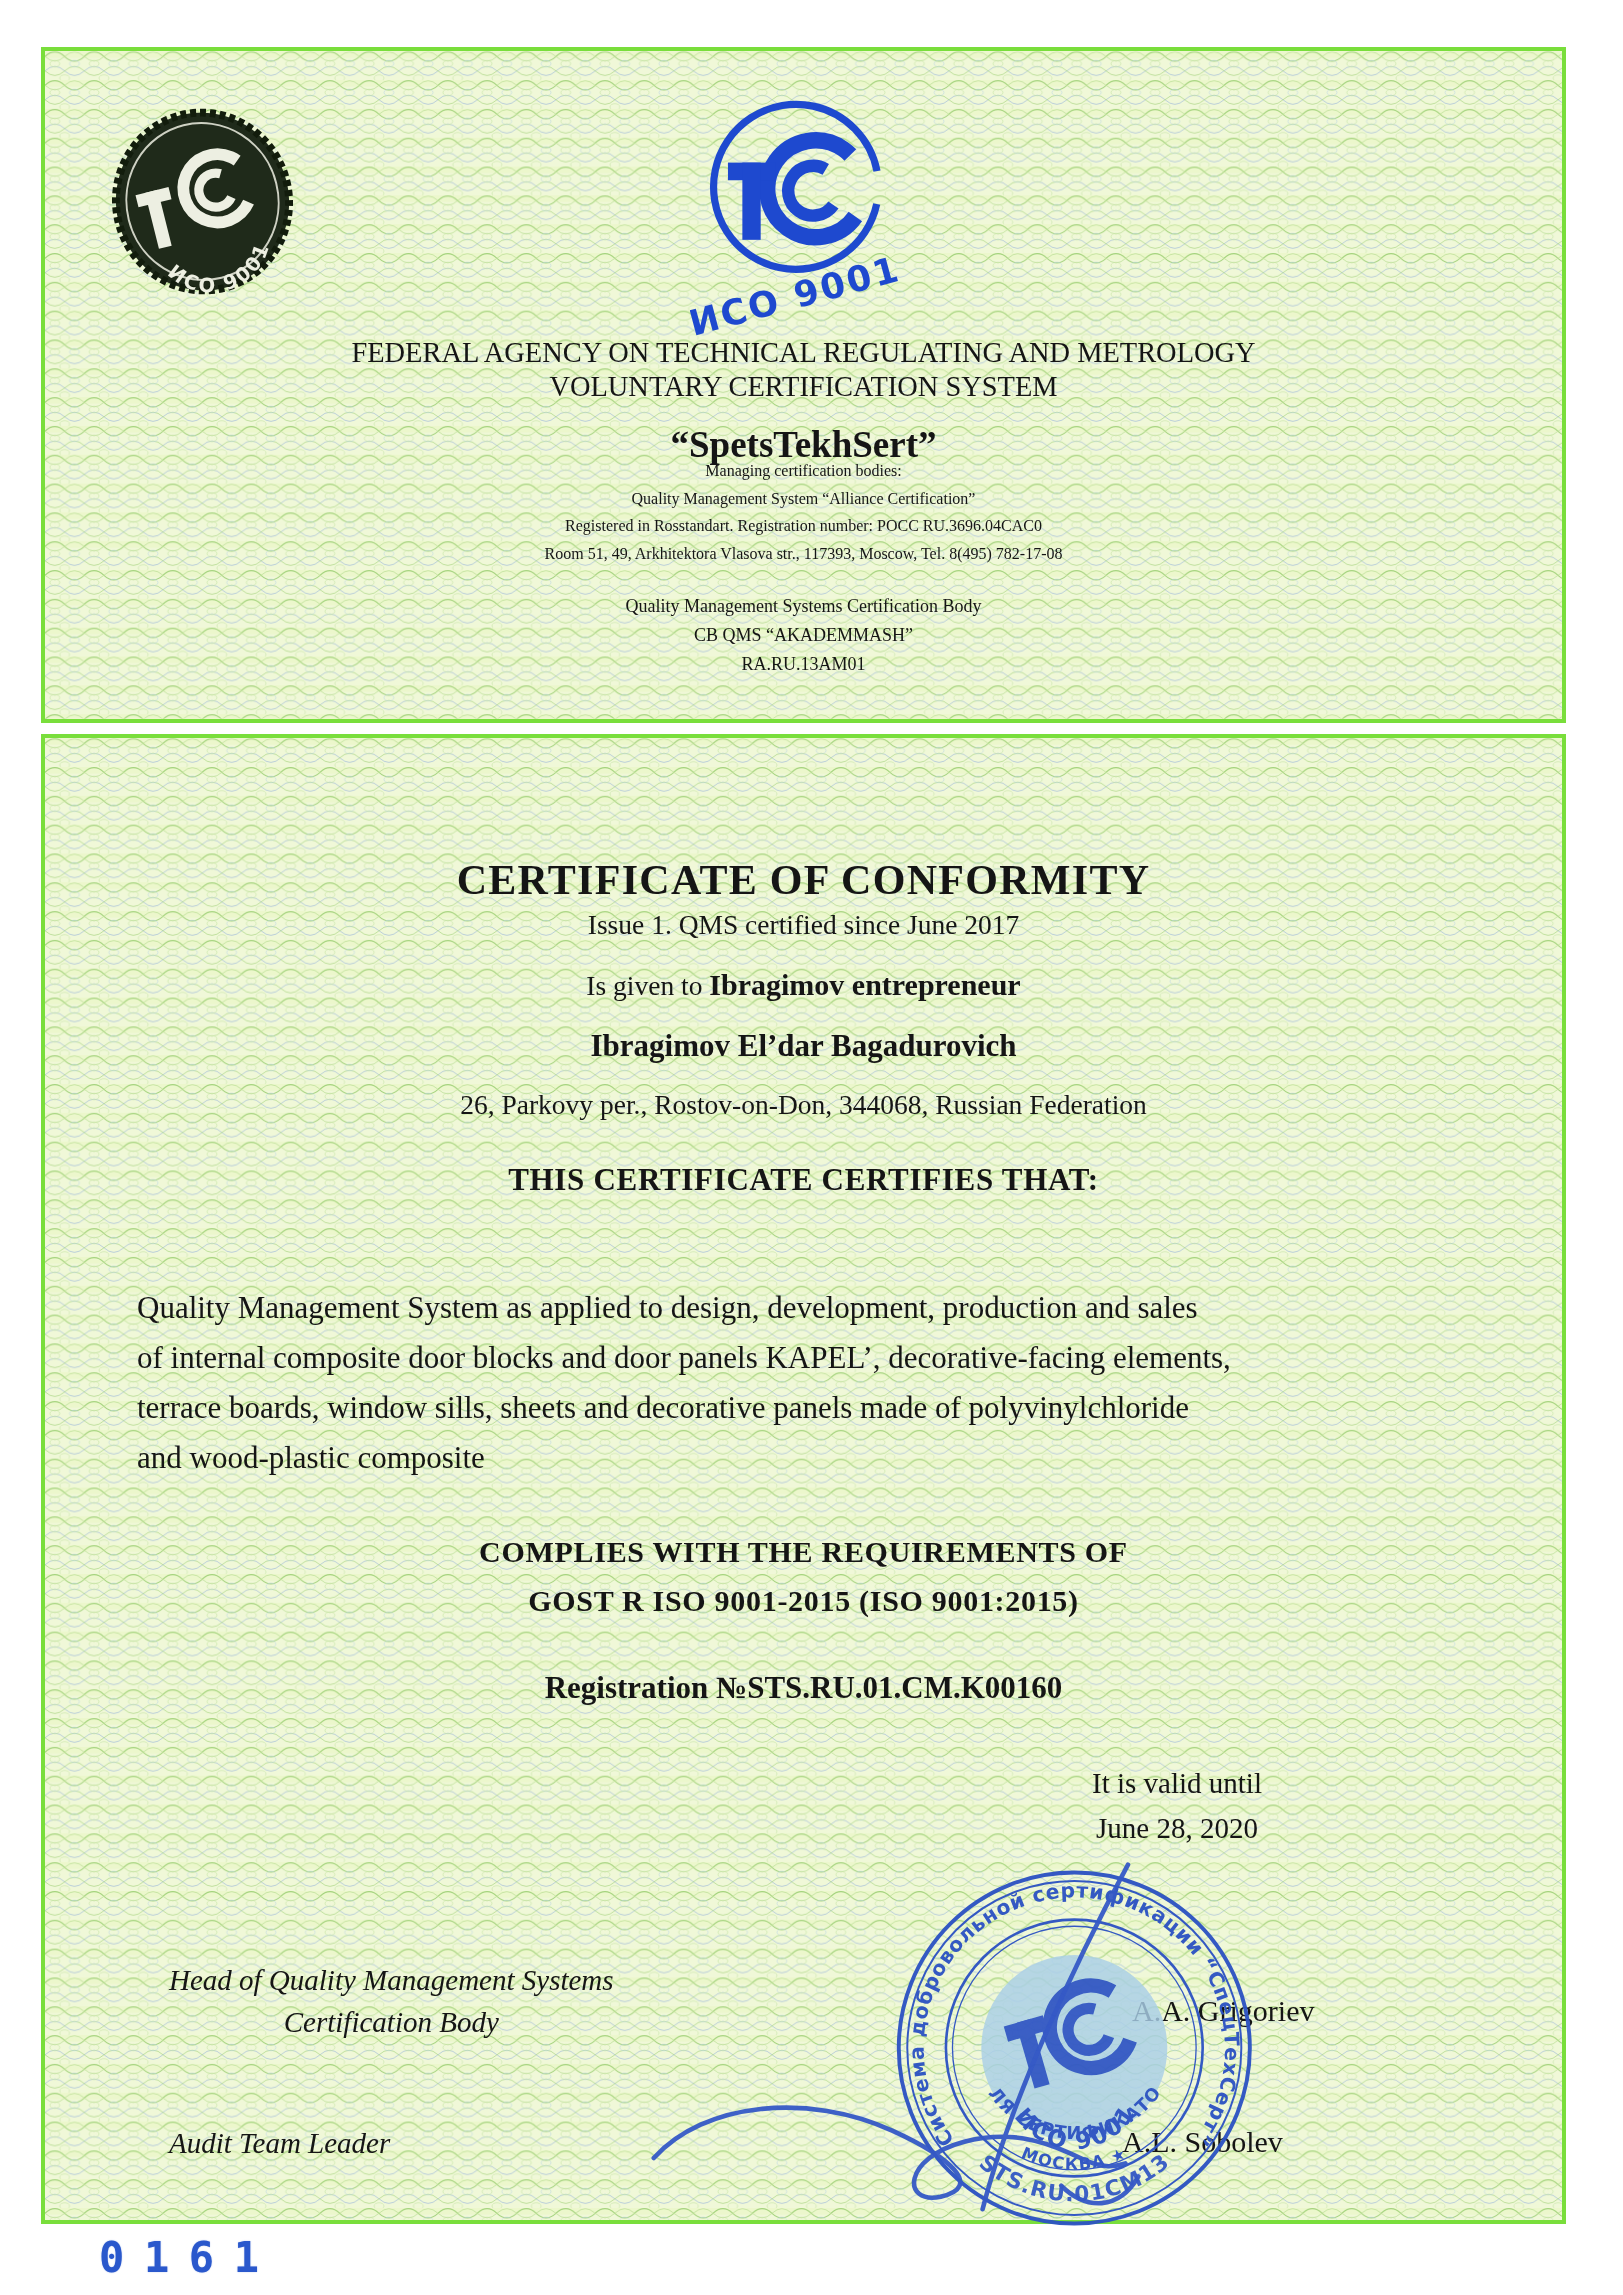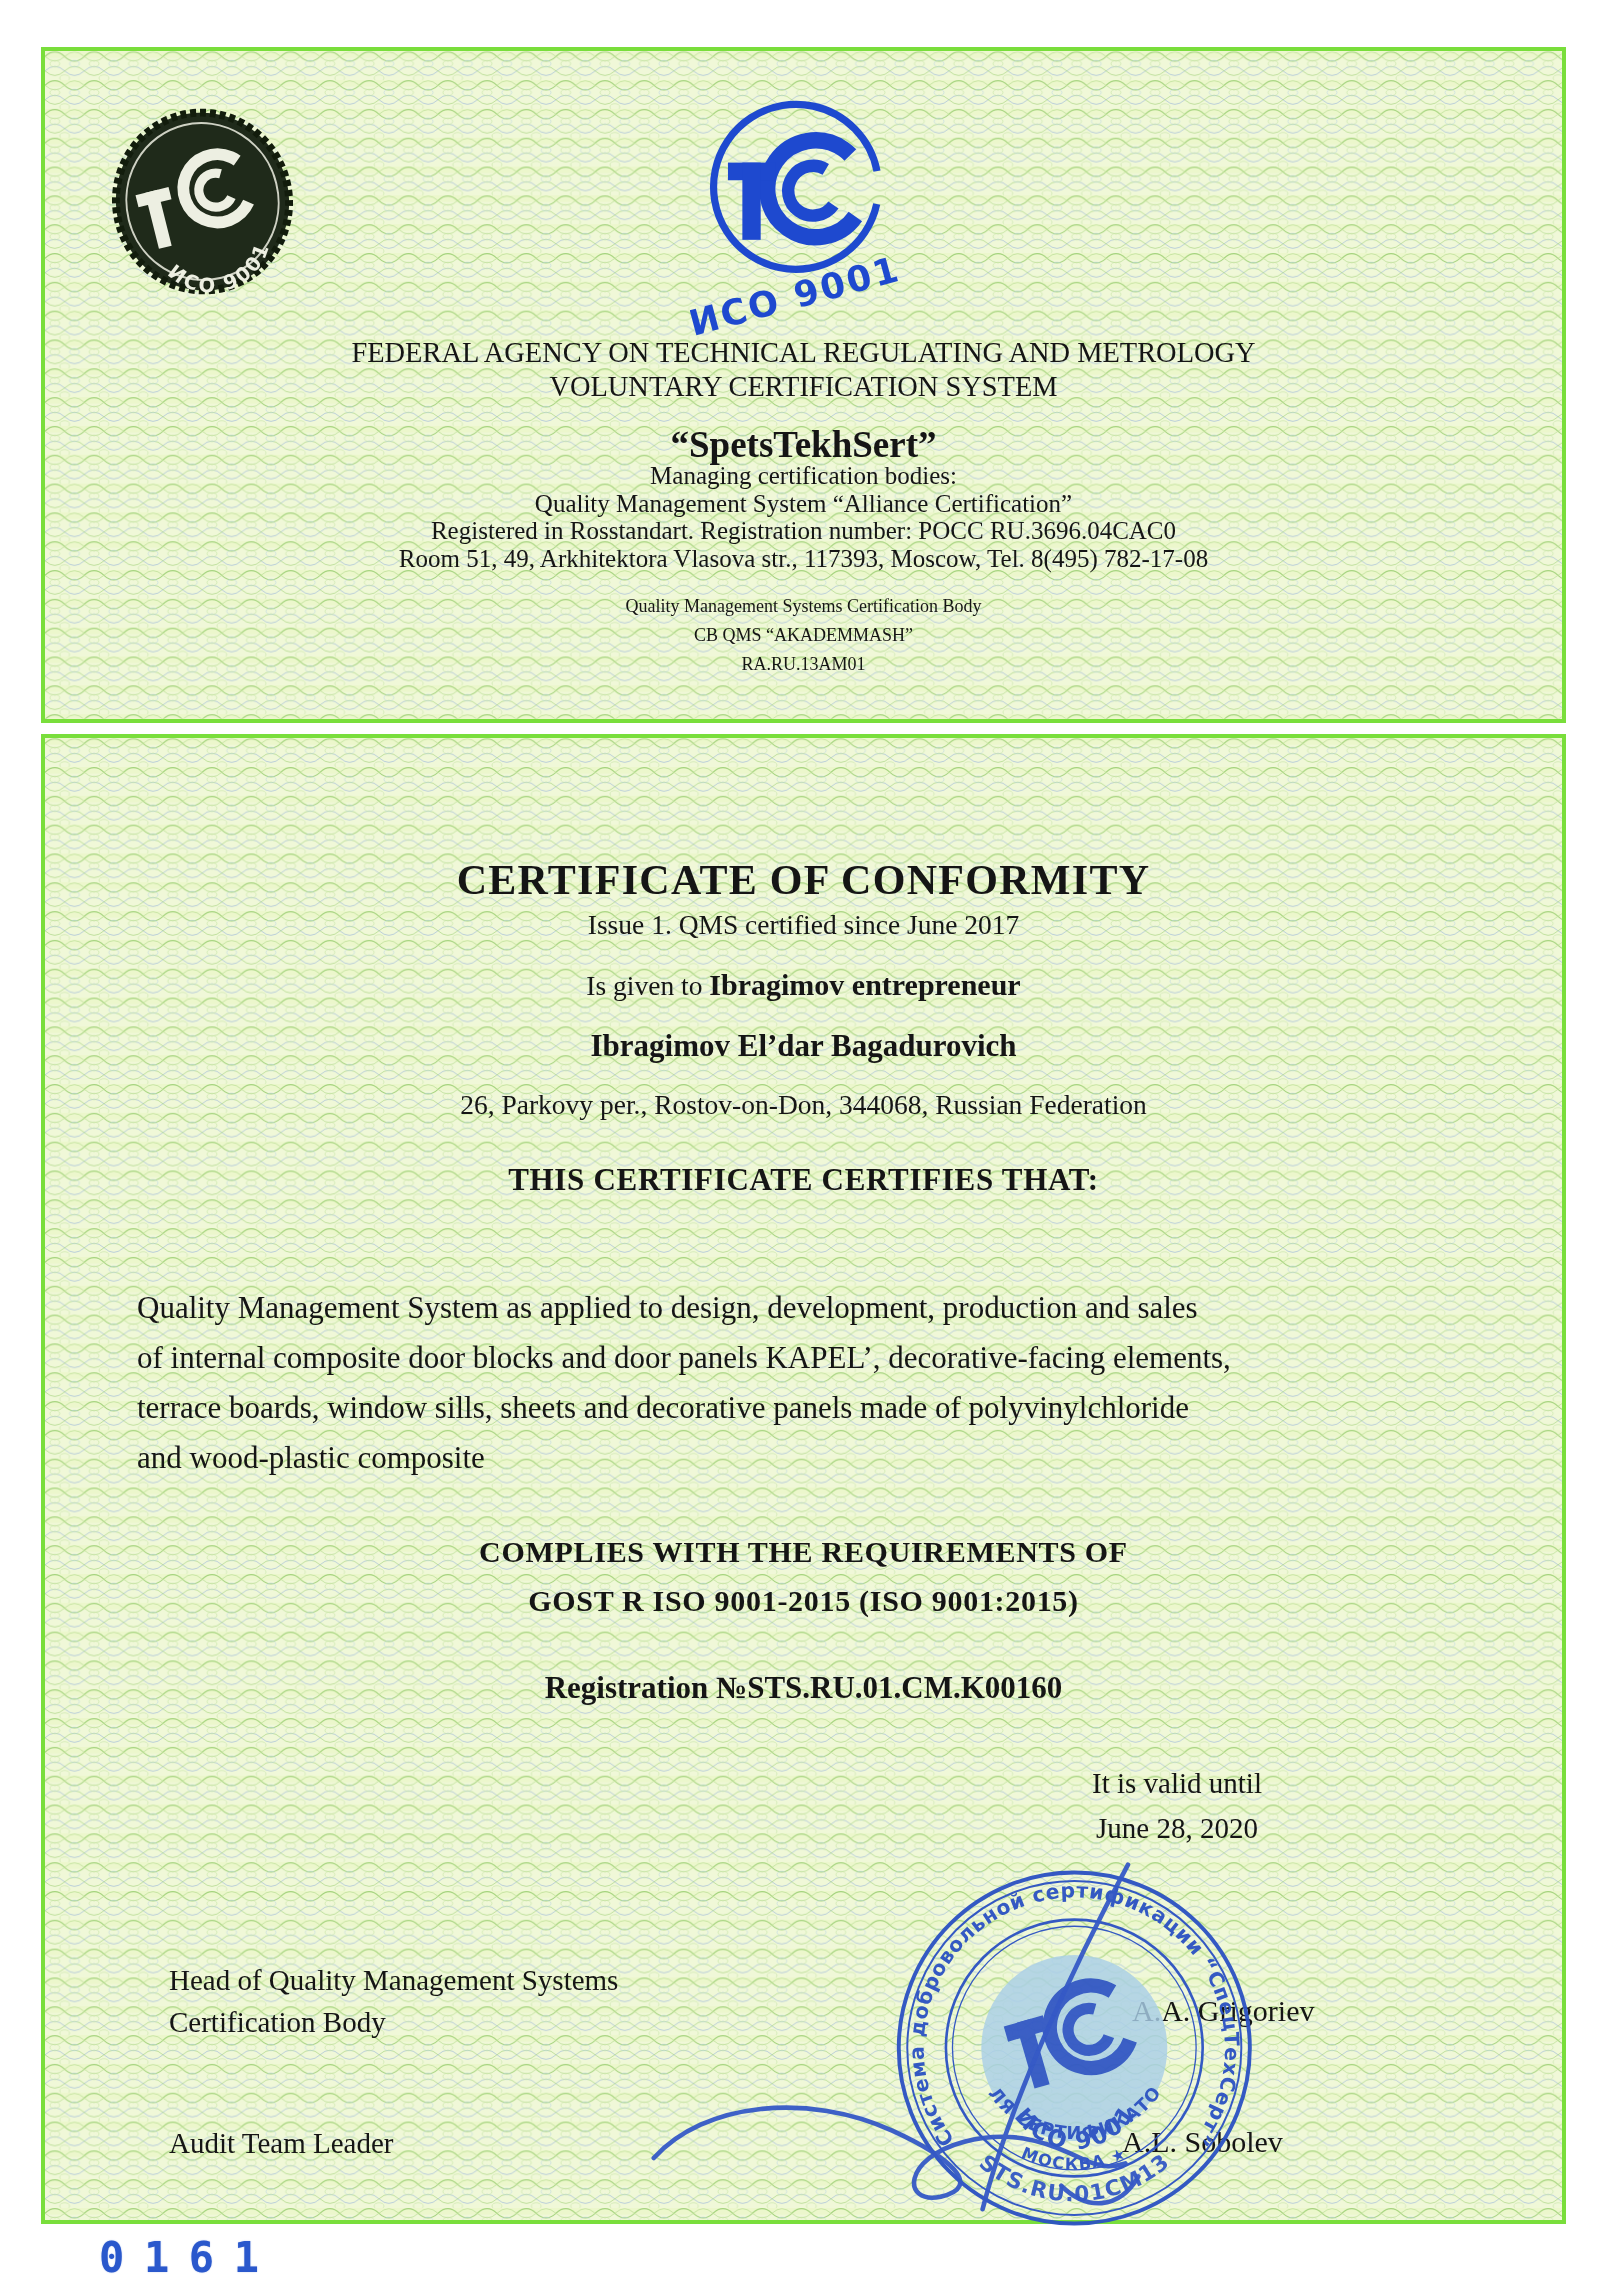--- a/index.html
+++ b/index.html
@@ -12,37 +12,37 @@
     position:absolute;left:41px;width:1525px;box-sizing:border-box;
     border:4.6px solid #79de3b;background:#eef7d2;
   }
   .panel-top{top:47px;height:676px;}
   .panel-bottom{top:734px;height:1490px;}
   .mesh{position:absolute;left:0;top:0;width:100%;height:100%;display:block;}
   .layer{position:absolute;z-index:2;}
   .cline{position:absolute;left:0;right:0;text-align:center;white-space:nowrap;z-index:2;}
   .agency{font-size:29px;letter-spacing:0px;transform:scaleX(0.98);}
   .sysname{font-size:37px;font-weight:bold;}
-  .small{font-size:25px;}
+  .small{font-size:16px;}
   .smallb{font-size:18px;}
   .title{font-size:42px;font-weight:bold;letter-spacing:1.3px;}
   .issue{font-size:27.5px;}
   .given{font-size:27.5px;}
   .given b{font-size:30px;}
   .holder{font-size:31px;font-weight:bold;}
   .addr{font-size:27.5px;}
   .certifies{font-size:31px;font-weight:bold;letter-spacing:0.7px;}
   .scope{
     position:absolute;left:92px;top:545px;width:1371px;z-index:2;
     font-size:31px;line-height:50px;text-align:left;
   }
   .complies{font-size:30px;font-weight:bold;letter-spacing:0.7px;}
   .regline{font-size:31px;font-weight:bold;}
   .dateblock{position:absolute;width:340px;text-align:center;z-index:2;font-size:29px;line-height:45px;white-space:nowrap;}
-  .siglabel{position:absolute;left:124px;z-index:2;font-size:29px;line-height:42px;text-align:left;white-space:nowrap;}
+  .siglabel{position:absolute;left:124px;z-index:2;font-size:29px;line-height:42px;text-align:center;white-space:nowrap;font-style:italic;}
   .signame{position:absolute;z-index:2;font-size:30px;white-space:nowrap;}
   .stampsvg{position:absolute;z-index:3;opacity:0.96;}
   .serial{
     position:absolute;left:99px;top:2233px;z-index:4;
     font-family:"DejaVu Sans Mono",monospace;font-size:42px;font-weight:bold;
     color:#2a58cc;letter-spacing:19.6px;text-shadow:0 0 1.3px rgba(42,88,204,0.45);
   }
   svg text{font-family:"DejaVu Sans",sans-serif;}
 </style>
 </head>

